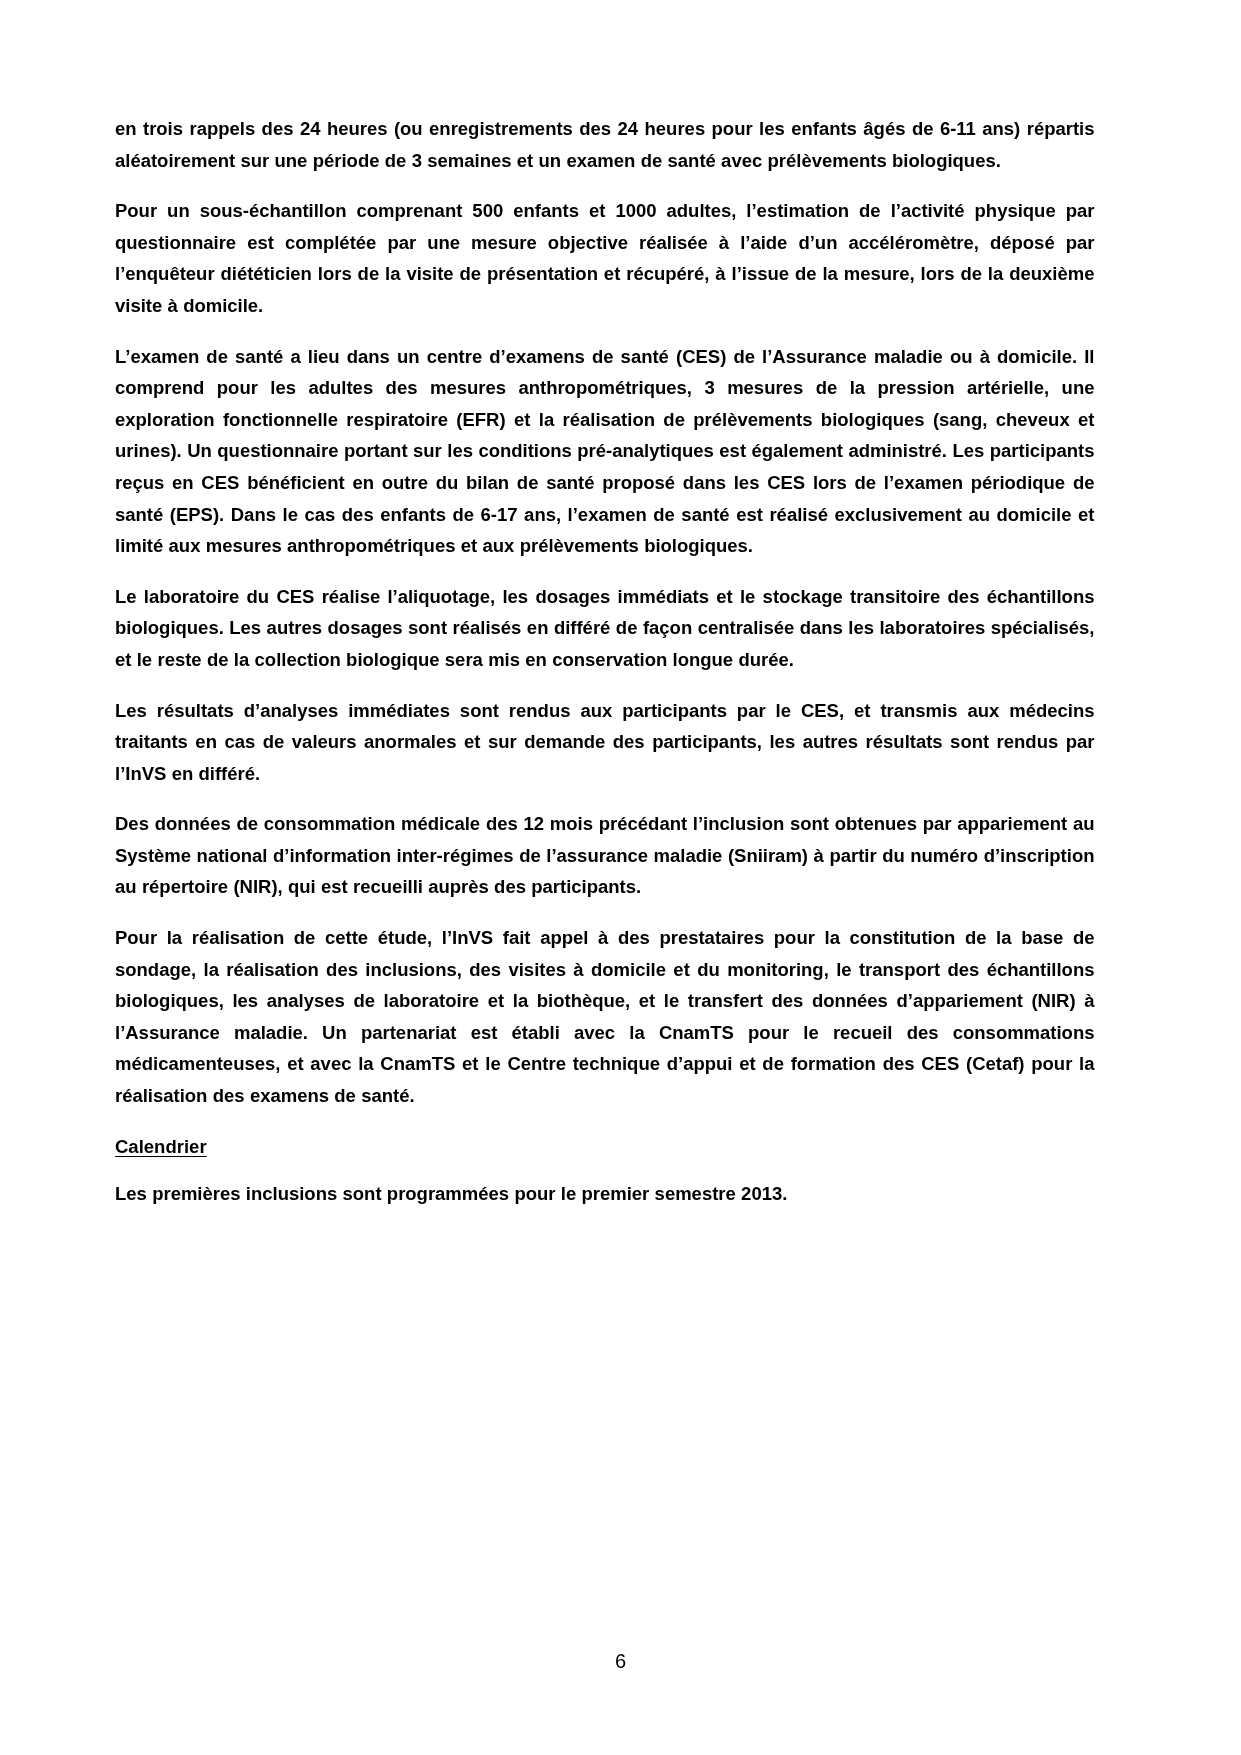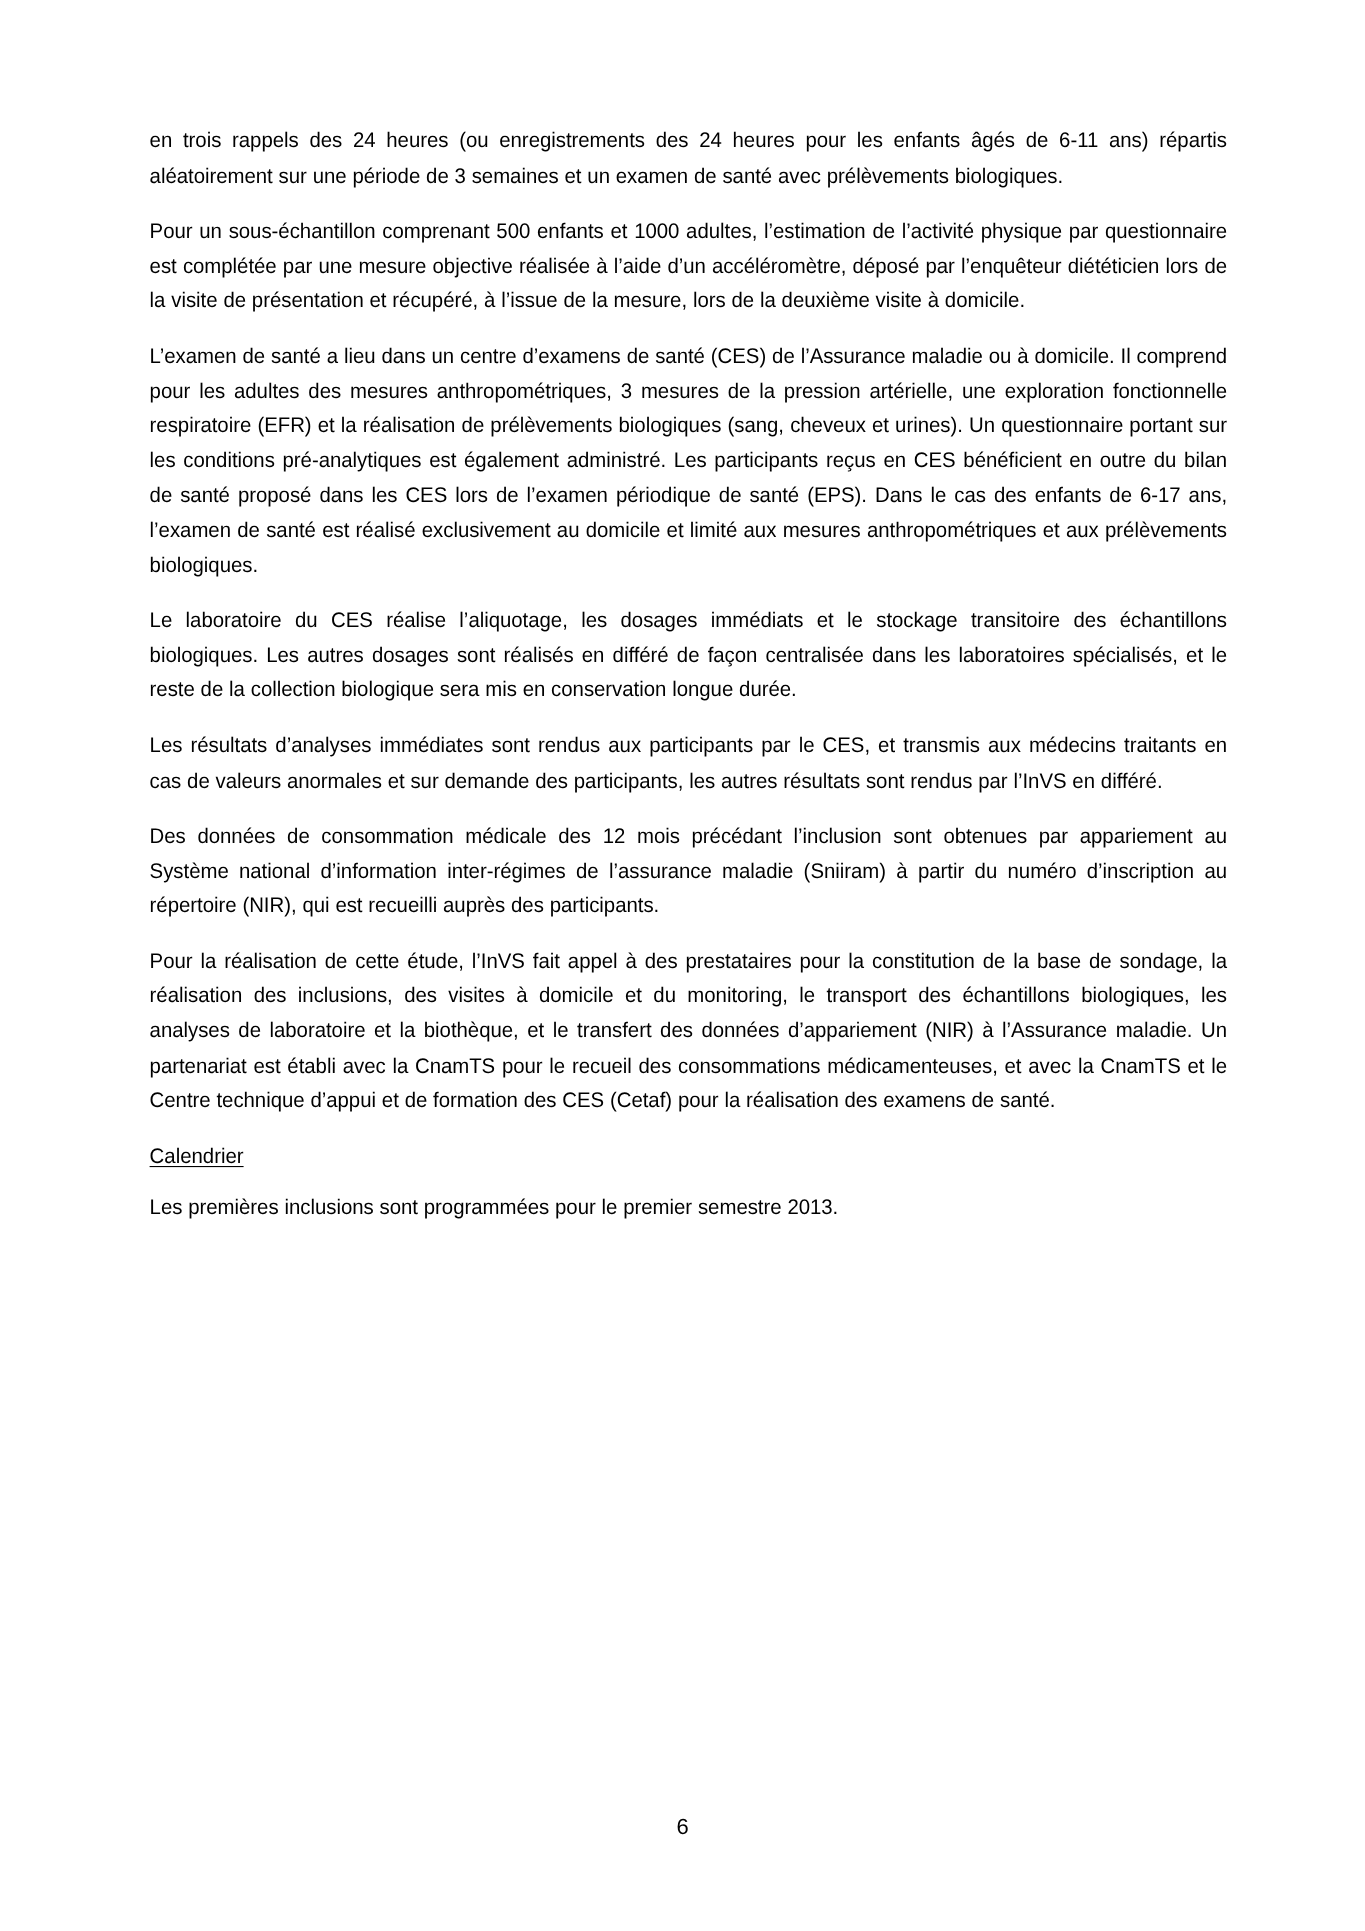--- a/index.html
+++ b/index.html
@@ -22,23 +22,24 @@
     left: 0;
     top: 0;
     width: 1241px;
     height: 1755px;
     background: #ffffff;
     overflow: hidden;
   }
 
   .content {
     position: absolute;
-    left: 136px;
+    left: 115px;
     top: 113px;
     width: 980px;
+    font-weight: bold;
   }
 
   
   .para {
     font-size: 19.2px;
     line-height: 31.6px;
     text-align: justify;
     text-justify: inter-word;
     margin: 0 0 19px 0;
     letter-spacing: -0.02px;

